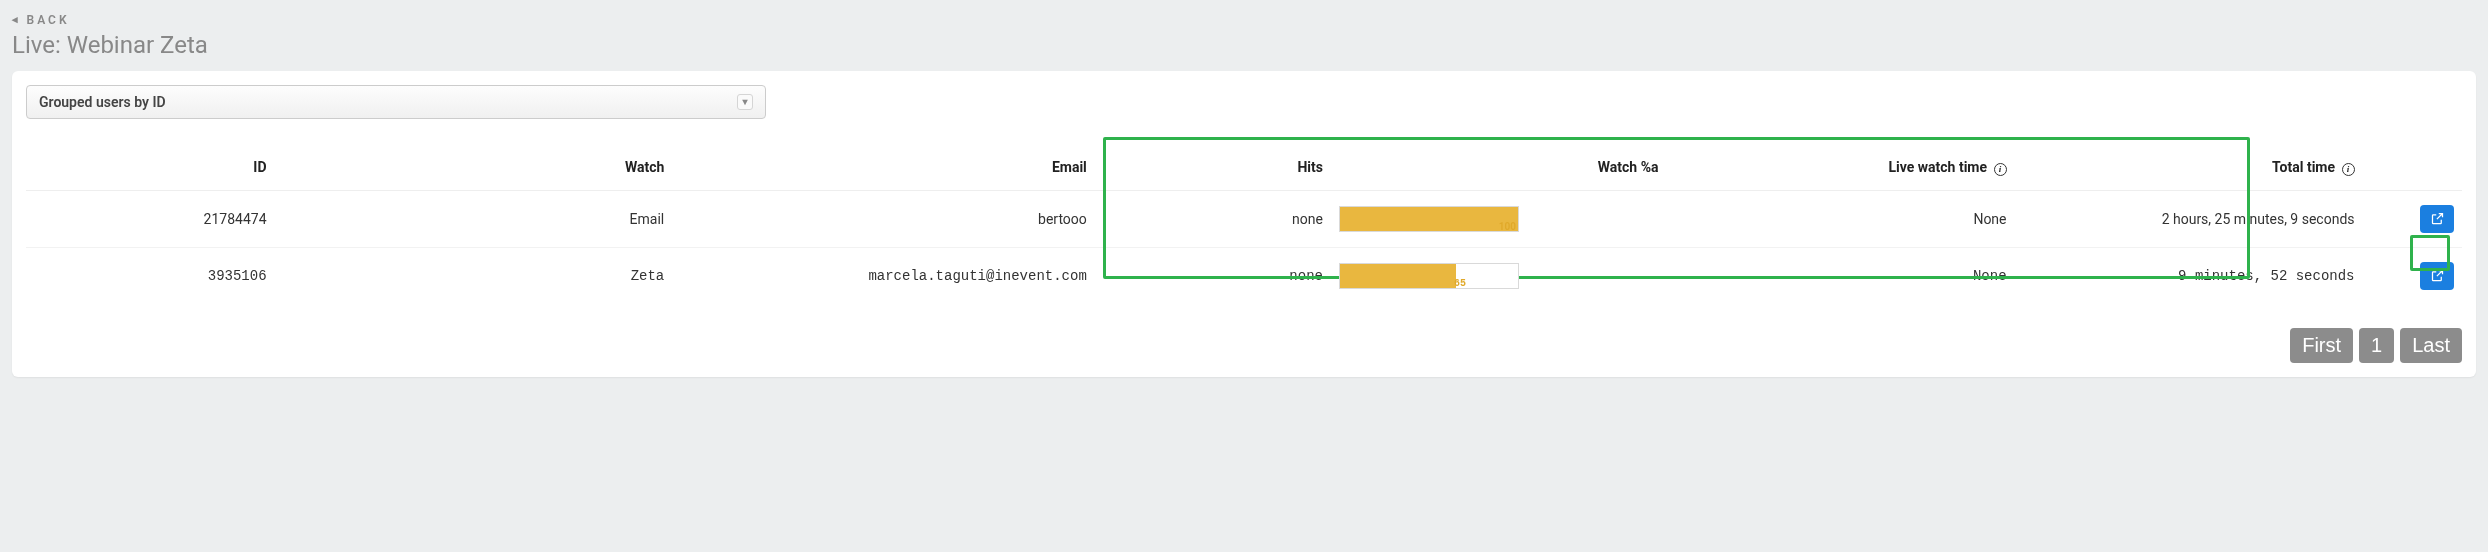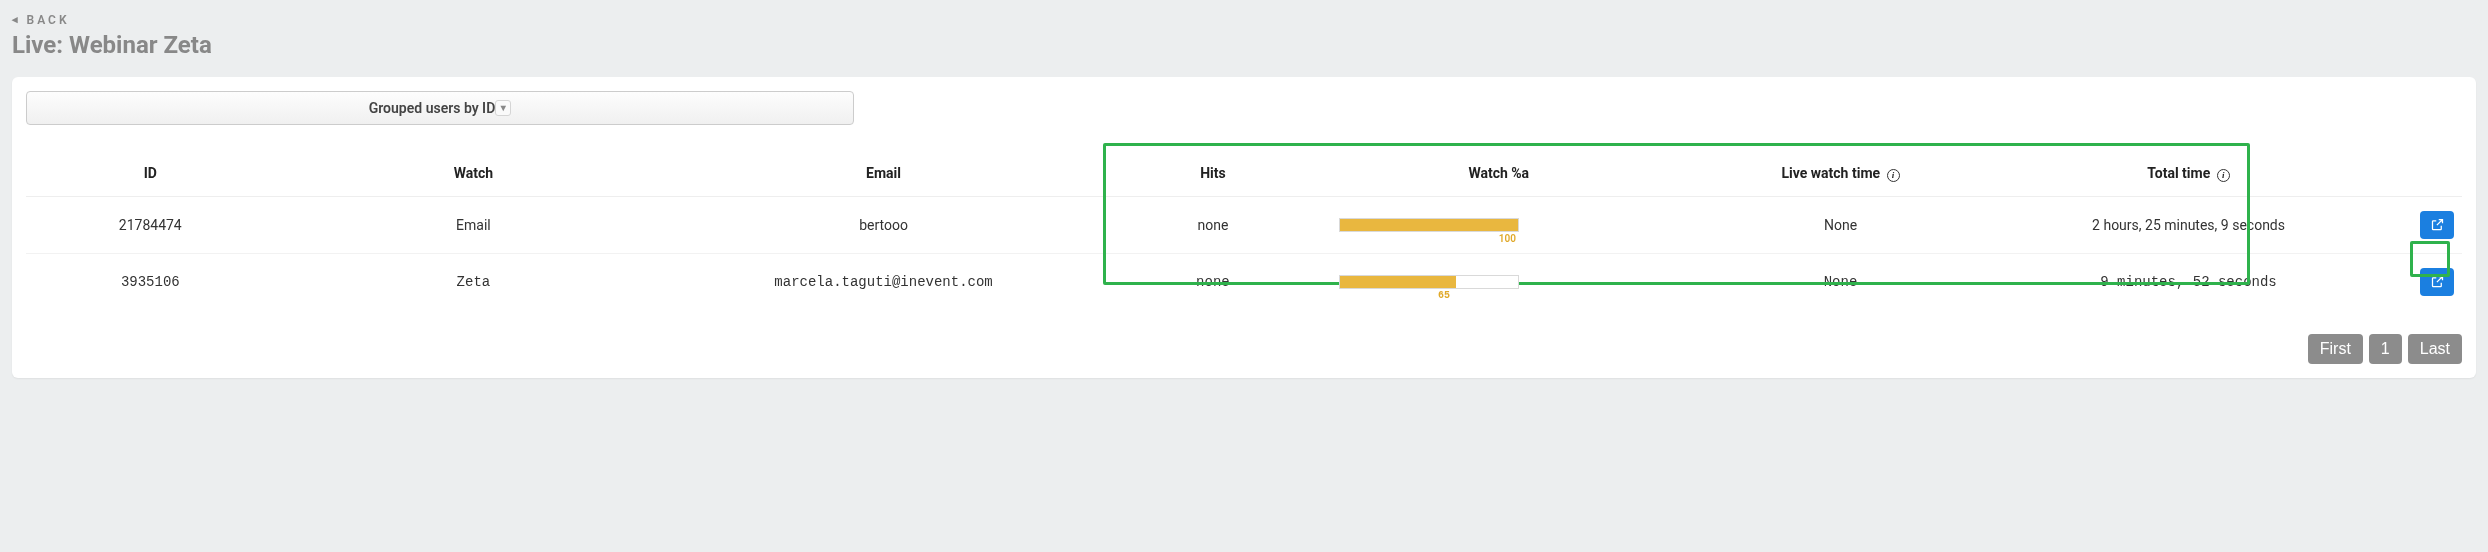--- a/index.html
+++ b/index.html
@@ -22,42 +22,42 @@
       cursor: pointer;
       margin-bottom: 4px;
     }
     .back-link .chev {
       margin-right: 6px;
       font-size: 11px;
     }
     .page-title {
       color: #888;
       font-size: 24px;
-      font-weight: 700;
-      margin-bottom: 18px;
+      font-weight: 400;
+      margin-bottom: 12px;
     }
     .card {
       background: #fff;
       border-radius: 6px;
       padding: 14px 14px 14px 14px;
       box-shadow: 0 1px 2px rgba(0,0,0,0.06);
       position: relative;
     }
     .dropdown {
-      width: 828px;
+      width: 740px;
       max-width: 50%;
       border: 1px solid #ccc;
       border-radius: 4px;
       background: linear-gradient(#fdfdfd,#f0f0f0);
       padding: 8px 12px;
       font-size: 14px;
       font-weight: 600;
       color: #444;
       display: flex;
-      justify-content: center;
+      justify-content: space-between;
       align-items: center;
       cursor: pointer;
       margin-bottom: 26px;
     }
     .dropdown .caret {
       color: #888;
       font-size: 10px;
       border: 1px solid #d5d5d5;
       border-radius: 3px;
       width: 16px; height: 16px;
@@ -81,21 +81,21 @@
       top: 90px;
       right: 12px;
       width: 40px;
       height: 36px;
     }
     table {
       width: 100%;
       border-collapse: collapse;
     }
     th, td {
-      text-align: center;
+      text-align: right;
       padding: 14px 8px;
       font-size: 14px;
     }
     th {
       font-weight: 700;
       color: #222;
       border-bottom: 1px solid #eee;
     }
     tbody tr { border-bottom: 1px solid #f2f2f2; }
     tbody tr:last-child { border-bottom: none; font-family: Liberation Mono, monospace; }
@@ -118,38 +118,38 @@
       font-size: 9px;
       font-weight: 700;
       margin-left: 3px;
       font-family: Georgia, serif;
       font-style: italic;
       line-height: 1;
     }
     .progress-cell { padding-right: 24px; }
     .progress {
       width: 180px;
-      height: 14px;
+      height: 26px;
       background: #fff;
       border: 1px solid #d9d9d9;
       position: relative;
     }
     .progress-fill {
       height: 100%;
       background: #e9b73f;
     }
     .progress-label {
       position: absolute;
       right: 2px;
       top: 14px;
       font-size: 10px;
       color: #e0a92a;
       font-weight: 600;
     }
-    .progress-label.mid { right: 68px; }
+    .progress-label.mid { right: 52px; }
 
     .action-btn {
       display: inline-flex;
       align-items: center;
       justify-content: center;
       width: 34px; height: 28px;
       background: #1b7fe0;
       border-radius: 4px;
       color: #fff;
       cursor: pointer;
@@ -161,21 +161,21 @@
       justify-content: flex-end;
       gap: 6px;
       margin-top: 24px;
     }
     .pager button {
       background: #8c8c8c;
       color: #fff;
       border: none;
       border-radius: 4px;
       padding: 6px 12px;
-      font-size: 16px;
+      font-size: 20px;
       cursor: pointer;
       font-weight: 500;
     }
   </style>
 </head>
 <body>
 
 <div class="container">
   <div class="back-link">
     <span class="chev">◂</span>

